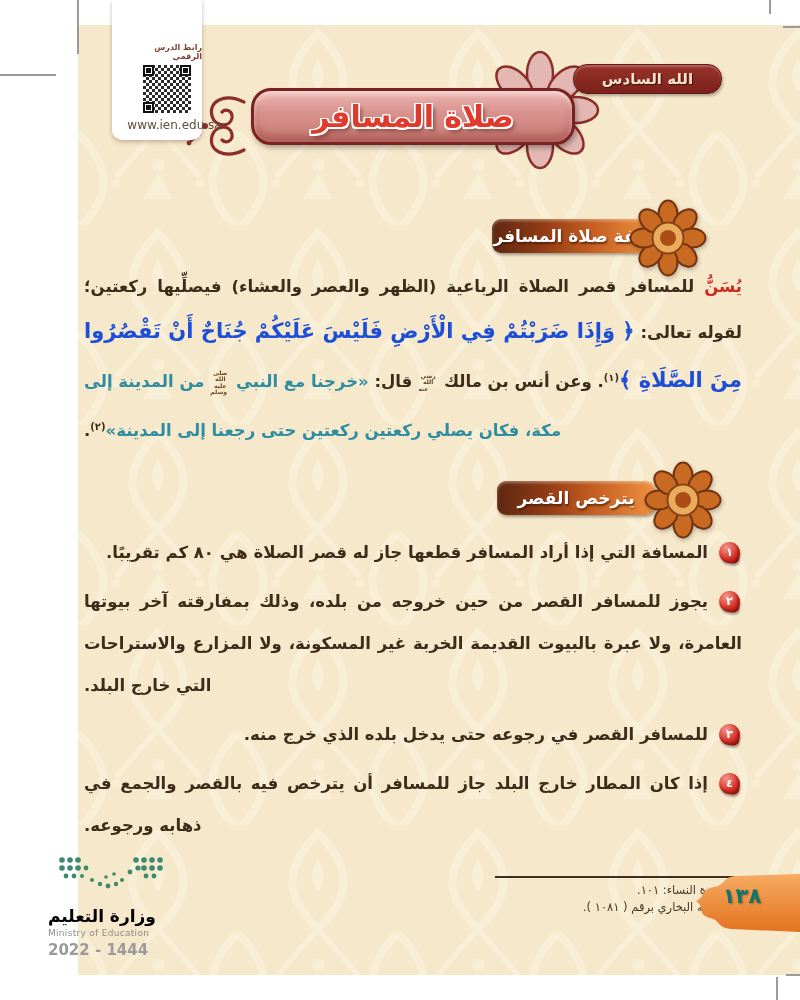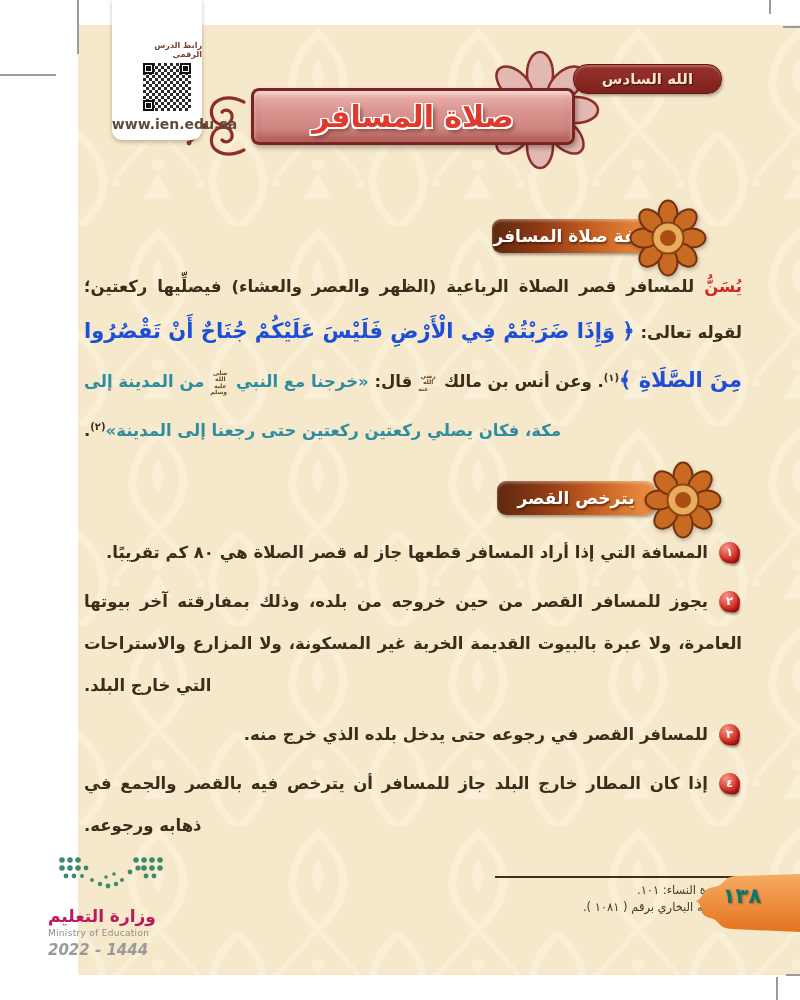--- a/index.html
+++ b/index.html
@@ -16,34 +16,34 @@
   
   .qr-tab{position:absolute;left:112px;top:0;width:90px;height:140px;background:#ffffff;
     border-radius:0 0 10px 10px;box-shadow:0 2px 4px rgba(90,70,40,.35);z-index:4;
     display:flex;flex-direction:column;align-items:center;justify-content:flex-end;padding-bottom:8px;box-sizing:border-box;padding-left:20px;}
   .qr-title{font-size:8px;font-weight:bold;color:#7b4230;margin-bottom:4px;direction:rtl;}
   .qr-box{position:relative;width:48px;height:48px;background:
      repeating-conic-gradient(#2b2b2b 0% 25%, #ffffff 0% 50%) 0 0/6px 6px;margin-bottom:5px;}
   .finder{position:absolute;width:11px;height:11px;background:#fff;border:2px solid #111;box-sizing:border-box;}
   .finder::after{content:"";position:absolute;inset:1px;background:#111;}
   .f-tl{top:0;left:0;} .f-tr{top:0;right:0;} .f-bl{bottom:0;left:0;}
-  .qr-url{font-size:14px;font-weight:bold;color:#5e4d3c;margin-left:15px;}
+  .qr-url{font-size:12px;font-weight:normal;color:#5e4d3c;margin-left:15px;}
 
   
   .lesson-badge{position:absolute;left:573px;top:64px;width:147px;height:28px;z-index:5;
     background:linear-gradient(180deg,#99322b,#7c211c);border:1px solid #651713;border-radius:14px;
     color:#f5e3cb;font-size:15px;font-weight:bold;display:flex;align-items:center;justify-content:center;
     text-shadow:1px 1px 1px #470e0b;box-shadow:1px 2px 3px rgba(0,0,0,.3), inset 0 2px 2px rgba(255,255,255,.25);direction:rtl;}
 
   
   .ornament{position:absolute;z-index:1;}
   .title-bar{position:absolute;left:251px;top:88px;width:324px;height:57px;z-index:2;
     background:linear-gradient(180deg,#ecb5b0,#d8918c 45%,#c97d77),
       repeating-linear-gradient(135deg,rgba(255,255,255,.07) 0 6px,transparent 6px 12px);
-    background-blend-mode:normal;border:3px solid #7b2120;border-radius:8px;box-sizing:border-box;
+    background-blend-mode:normal;border:3px solid #7b2120;border-radius:20px;box-sizing:border-box;
     box-shadow:2px 3px 5px rgba(0,0,0,.3), inset 0 3px 5px rgba(255,255,255,.55), inset 0 -7px 9px rgba(122,32,30,.35);
     display:flex;align-items:center;justify-content:center;}
   .title-text{font-size:30px;font-weight:bold;color:#e03a2c;direction:rtl;
     text-shadow:-1.5px -1.5px 0 #fff,1.5px -1.5px 0 #fff,-1.5px 1.5px 0 #fff,1.5px 1.5px 0 #fff,0 -1.5px 0 #fff,0 1.5px 0 #fff,-1.5px 0 0 #fff,1.5px 0 0 #fff,3px 4px 4px rgba(90,20,15,.55);}
 
   
   .sec-bar{position:absolute;height:34px;border-radius:9px;z-index:2;
     background:linear-gradient(to right,#5e2810,#8f3a14 30%,#c55f22 62%,#ef9242);
     box-shadow:1px 2px 3px rgba(0,0,0,.35), inset 0 2px 3px rgba(255,255,255,.35);
     color:#fff;font-size:17px;font-weight:bold;display:flex;align-items:center;justify-content:center;
@@ -76,23 +76,23 @@
 
   
   .foot-sep{position:absolute;left:495px;top:876px;width:258px;height:2px;background:#3f2e1d;z-index:2;}
   .footnotes{position:absolute;right:47px;top:882px;width:320px;text-align:right;direction:rtl;
     font-size:11.5px;color:#4a3827;line-height:17px;z-index:2;font-weight:normal;}
   .page-blob{position:absolute;left:688px;top:872px;z-index:2;}
   .page-num{position:absolute;left:712px;top:884px;width:60px;text-align:center;z-index:3;
     color:#0f766e;font-size:21px;font-weight:bold;direction:rtl;text-shadow:1px 1px 2px rgba(120,50,0,.5);}
 
   .ministry{position:absolute;left:48px;top:850px;width:160px;z-index:2;}
-  .ministry-ar{font-size:17px;font-weight:bold;color:#be185d;margin-top:2px;}
+  .ministry-ar{font-size:17px;font-weight:bold;color:#000000;margin-top:2px;}
   .ministry-en{font-size:9px;color:#8d8d8d;letter-spacing:.3px;margin-top:2px;}
-  .ministry-years{font-size:15px;color:#9a9a9a;margin-top:3px;font-weight:bold;font-style:italic;}
+  .ministry-years{font-size:15px;color:#9a9a9a;margin-top:3px;font-weight:bold;}
 </style>
 </head>
 <body>
 
 <div class="canvas">
 
   <div class="page">
     <svg class="bg-pattern" xmlns="http://www.w3.org/2000/svg">
       <defs>
         <pattern id="damask" width="160" height="200" patternUnits="userSpaceOnUse">

